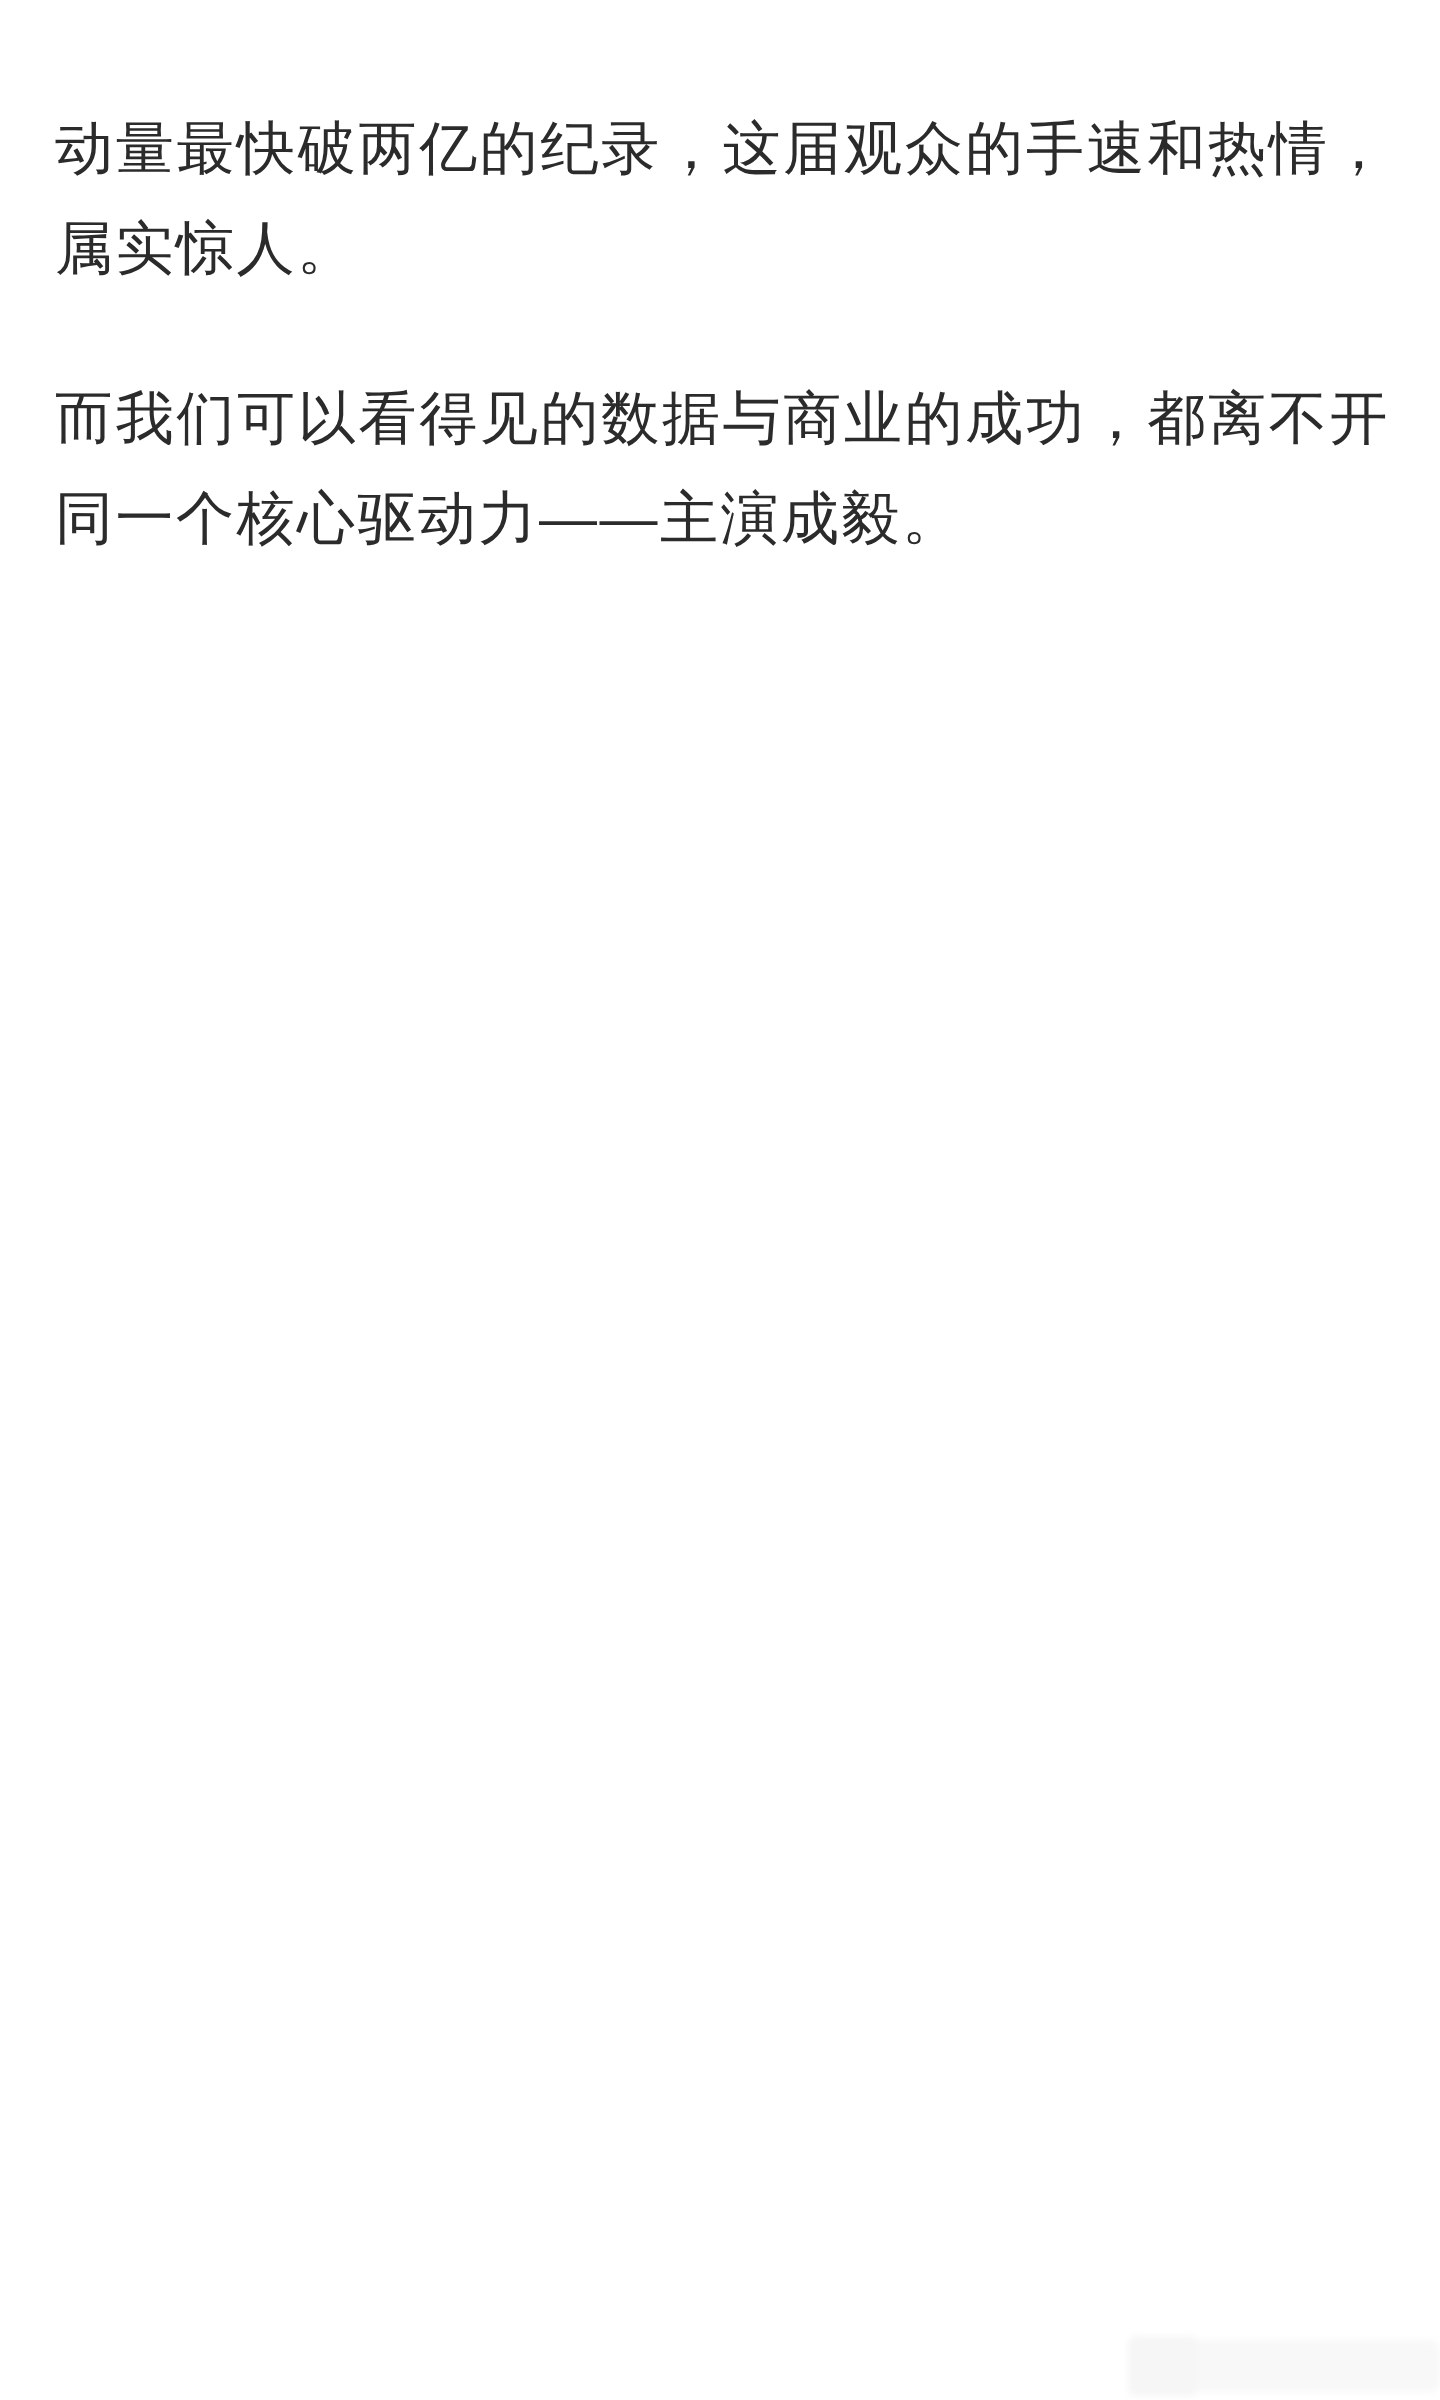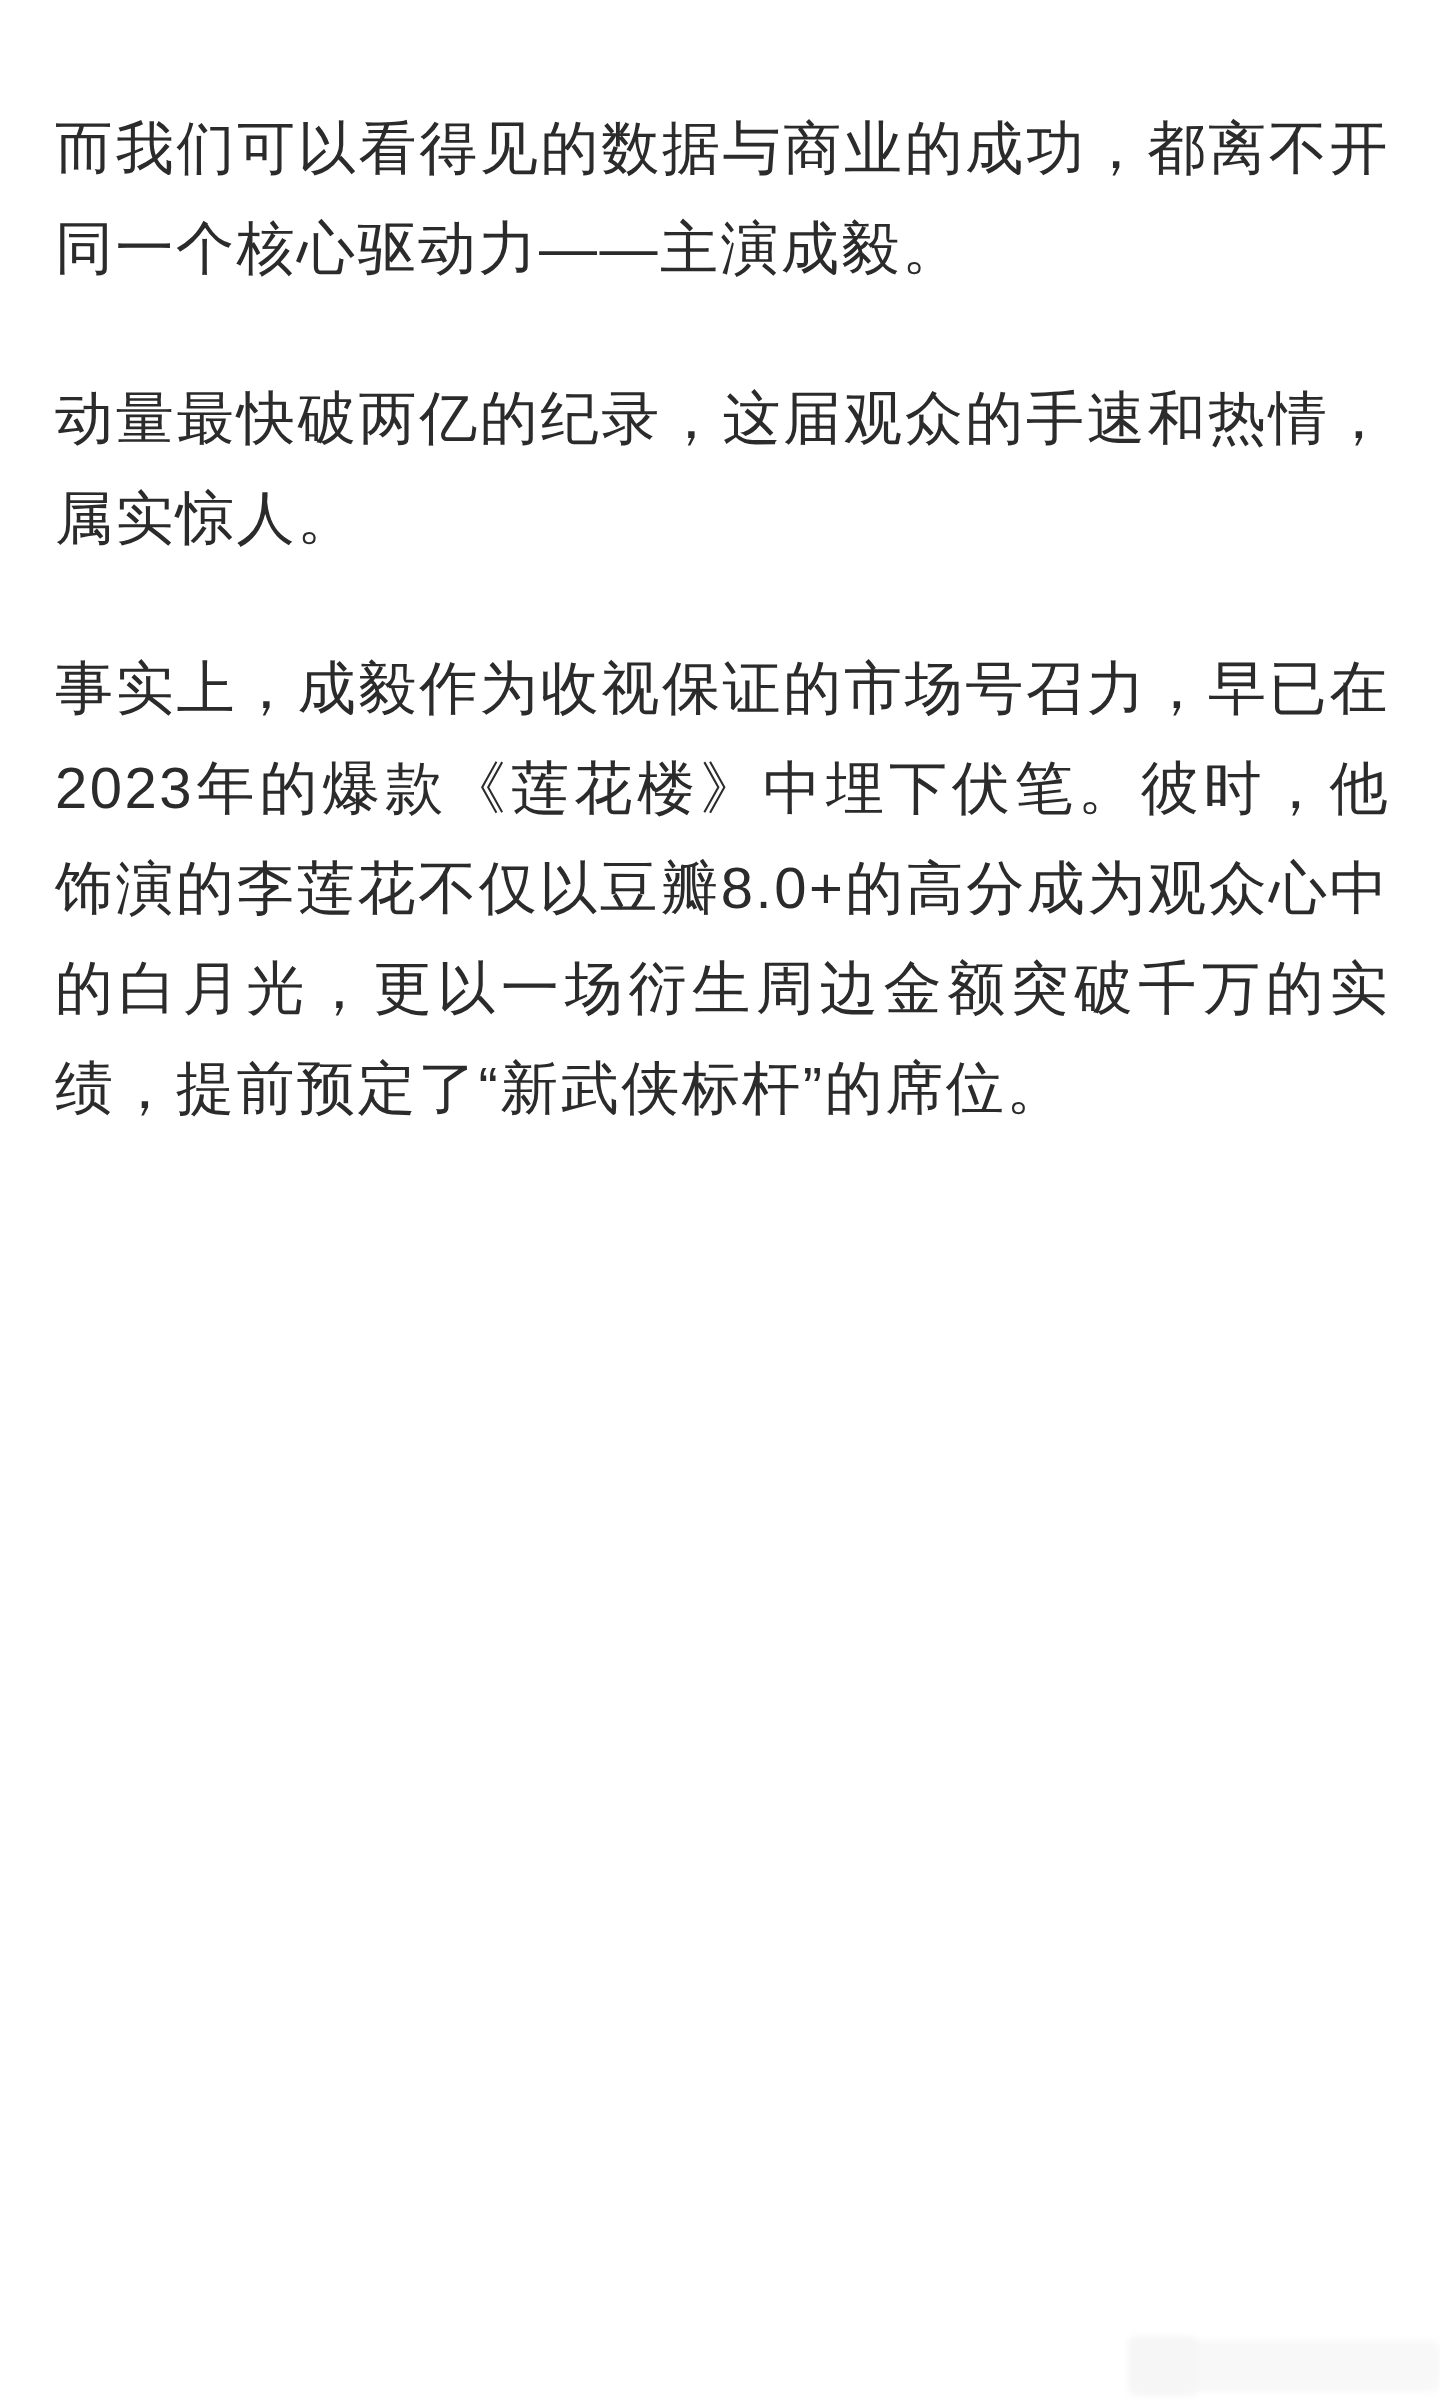--- a/index.html
+++ b/index.html
@@ -57,20 +57,19 @@
     background: #f6f6f6;
     border-radius: 8px;
   }
 </style>
 </head>
 <body>
 
 <div class="page">
 
   <article class="article">
+    <p>动量最快破两亿的纪录，这届观众的手速和热情，属实惊人。</p>
     <p>而我们可以看得见的数据与商业的成功，都离不开同一个核心驱动力——主演成毅。</p>
-    <p>动量最快破两亿的纪录，这届观众的手速和热情，属实惊人。</p>
-    <p>事实上，成毅作为收视保证的市场号召力，早已在2023年的爆款《莲花楼》中埋下伏笔。彼时，他饰演的李莲花不仅以豆瓣8.0+的高分成为观众心中的白月光，更以一场衍生周边金额突破千万的实绩，提前预定了“新武侠标杆”的席位。</p>
   </article>
 
   <div class="watermark"></div>
 
 </div>
 
 </body></html>

